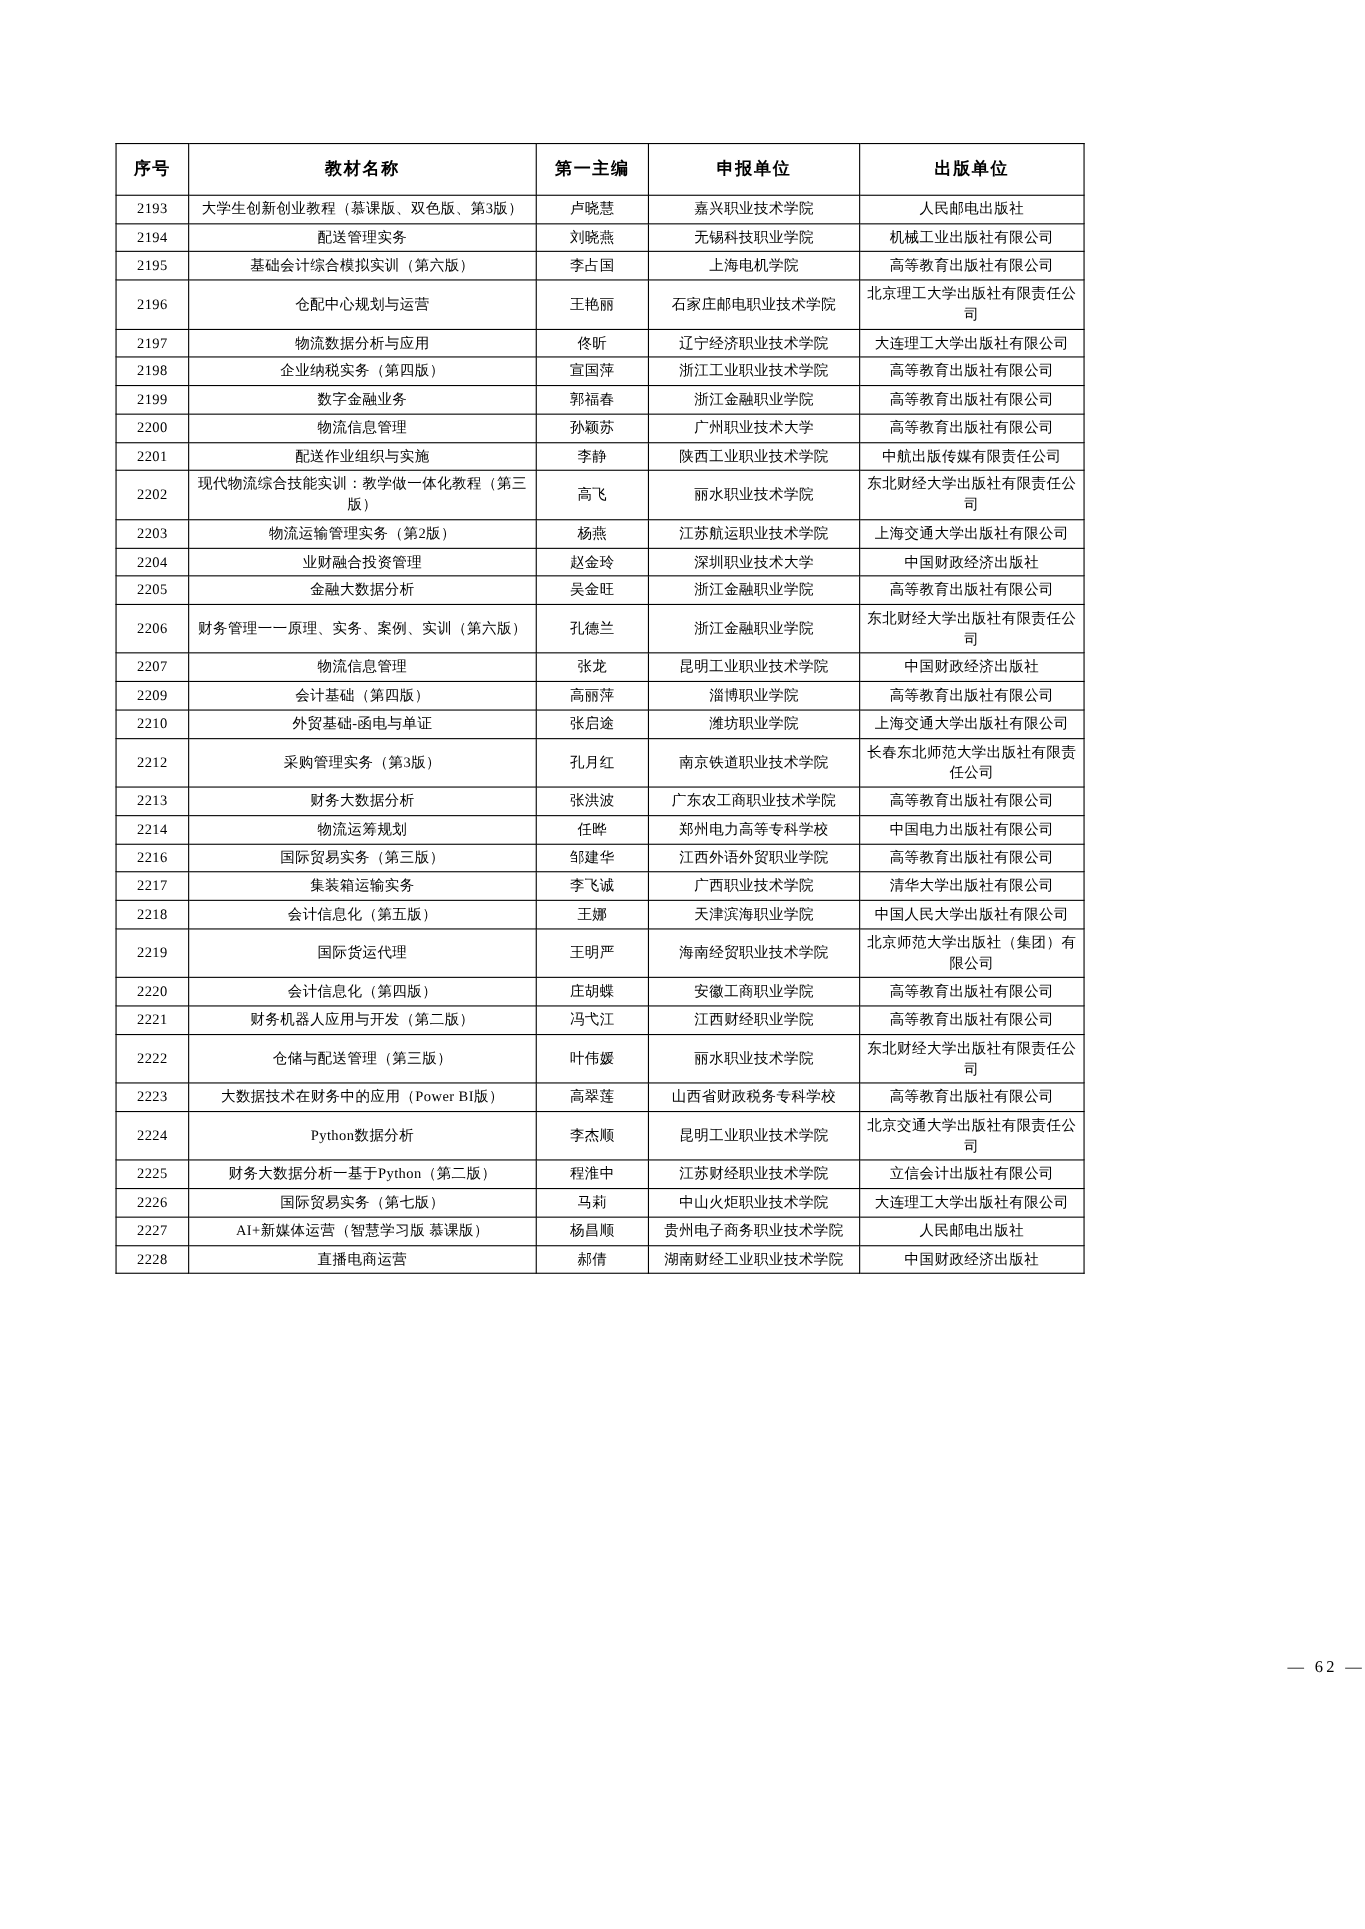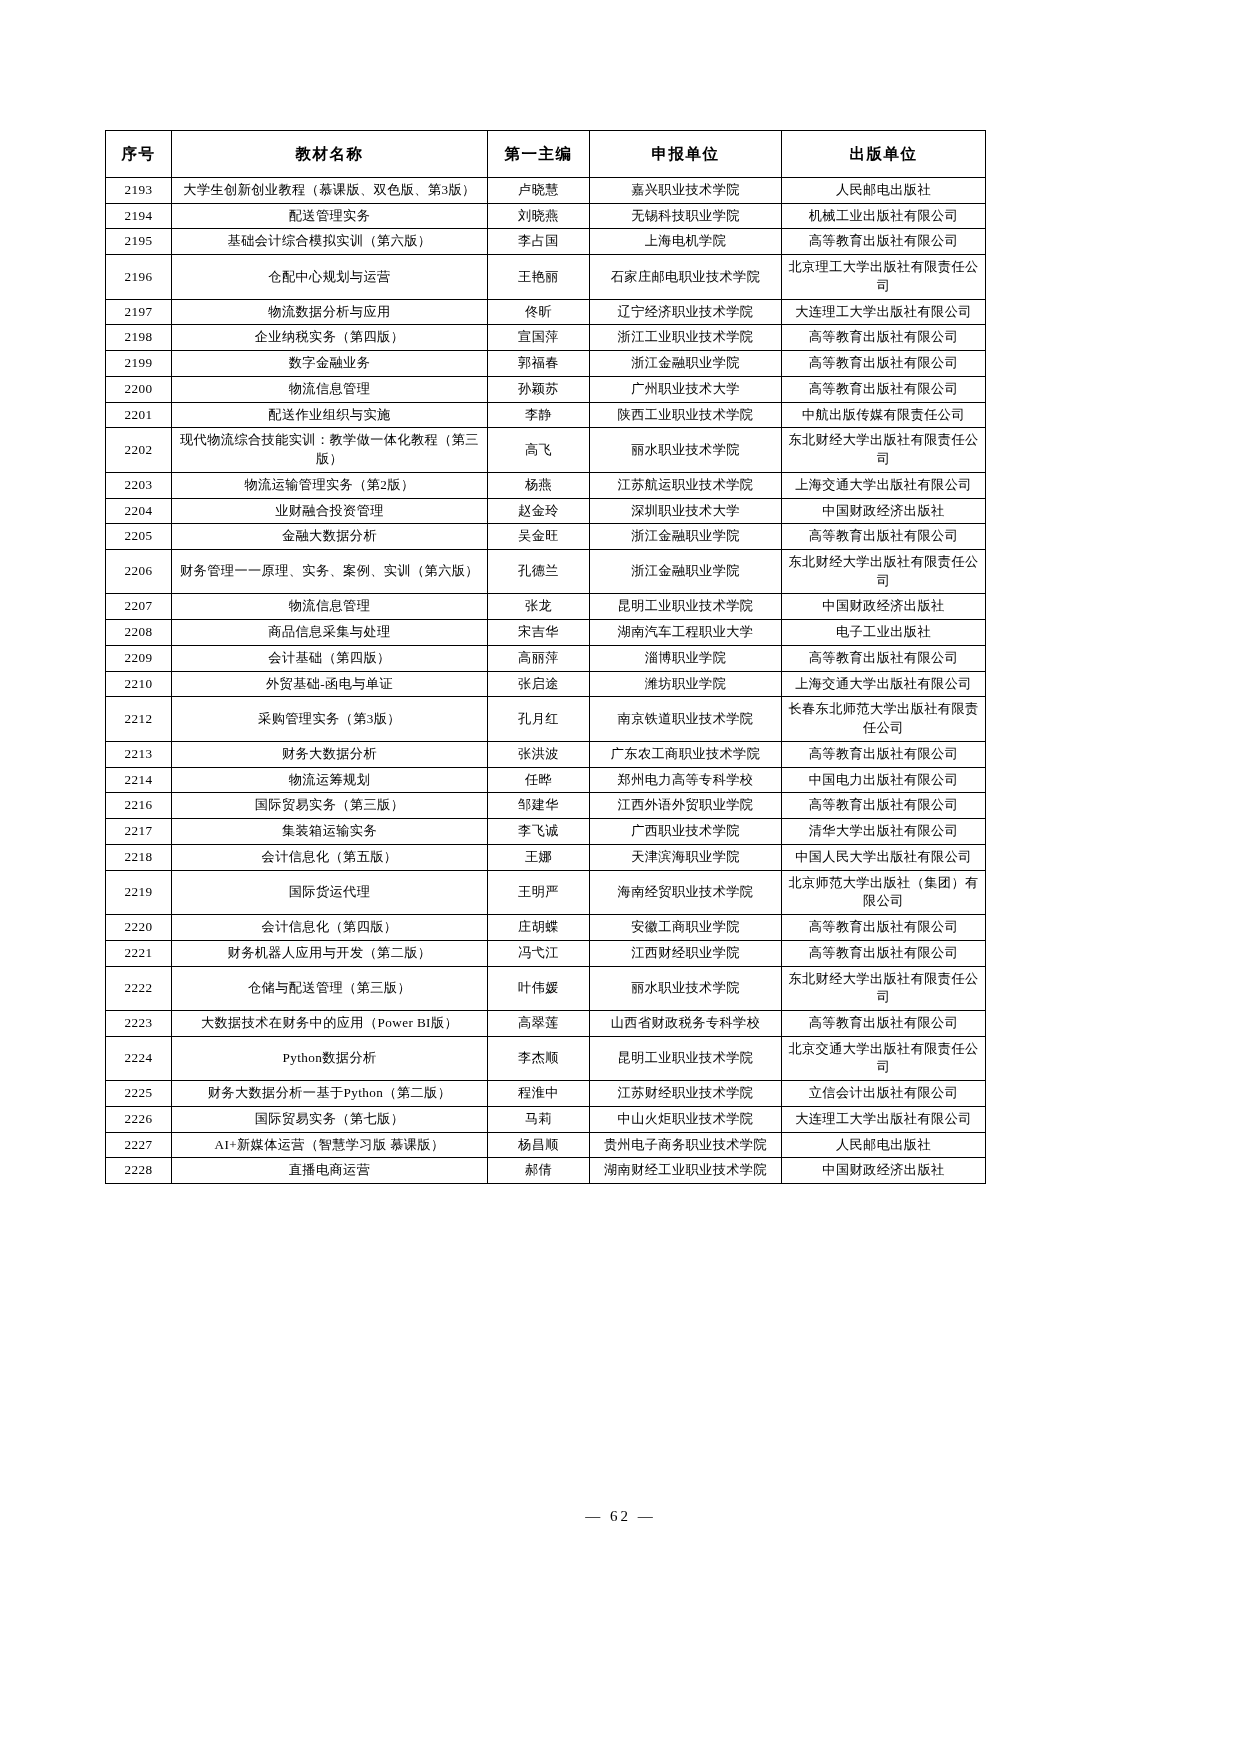--- a/index.html
+++ b/index.html
@@ -59,21 +59,21 @@
   td.name { letter-spacing: 0.6px; }
   td.editor { letter-spacing: 1px; margin-top: 19px; }
   td.unit { letter-spacing: 0.6px; font-family: Liberation Serif, serif; }
   td.pub { letter-spacing: 0.4px; }
 
   .footer {
     position: absolute;
     left: 0;
     top: 1508px;
     width: 1241px;
-    text-align: center;
+    text-align: right;
     font-size: 15px;
     letter-spacing: 3px;
     font-family: "Liberation Serif", "DejaVu Serif", serif;
   }
 </style>
 </head>
 <body>
 
 <div class="page">
 
@@ -195,27 +195,20 @@
           <td class="pub">东北财经大学出版社有限责任公司</td>
         </tr>
         <tr>
           <td class="seq">2207</td>
           <td class="name">物流信息管理</td>
           <td class="editor">张龙</td>
           <td class="unit">昆明工业职业技术学院</td>
           <td class="pub">中国财政经济出版社</td>
         </tr>
         <tr>
-          <td class="seq">2208</td>
-          <td class="name">商品信息采集与处理</td>
-          <td class="editor">宋吉华</td>
-          <td class="unit">湖南汽车工程职业大学</td>
-          <td class="pub">电子工业出版社</td>
-        </tr>
-        <tr>
           <td class="seq">2209</td>
           <td class="name">会计基础（第四版）</td>
           <td class="editor">高丽萍</td>
           <td class="unit">淄博职业学院</td>
           <td class="pub">高等教育出版社有限公司</td>
         </tr>
         <tr>
           <td class="seq">2210</td>
           <td class="name">外贸基础-函电与单证</td>
           <td class="editor">张启途</td>

